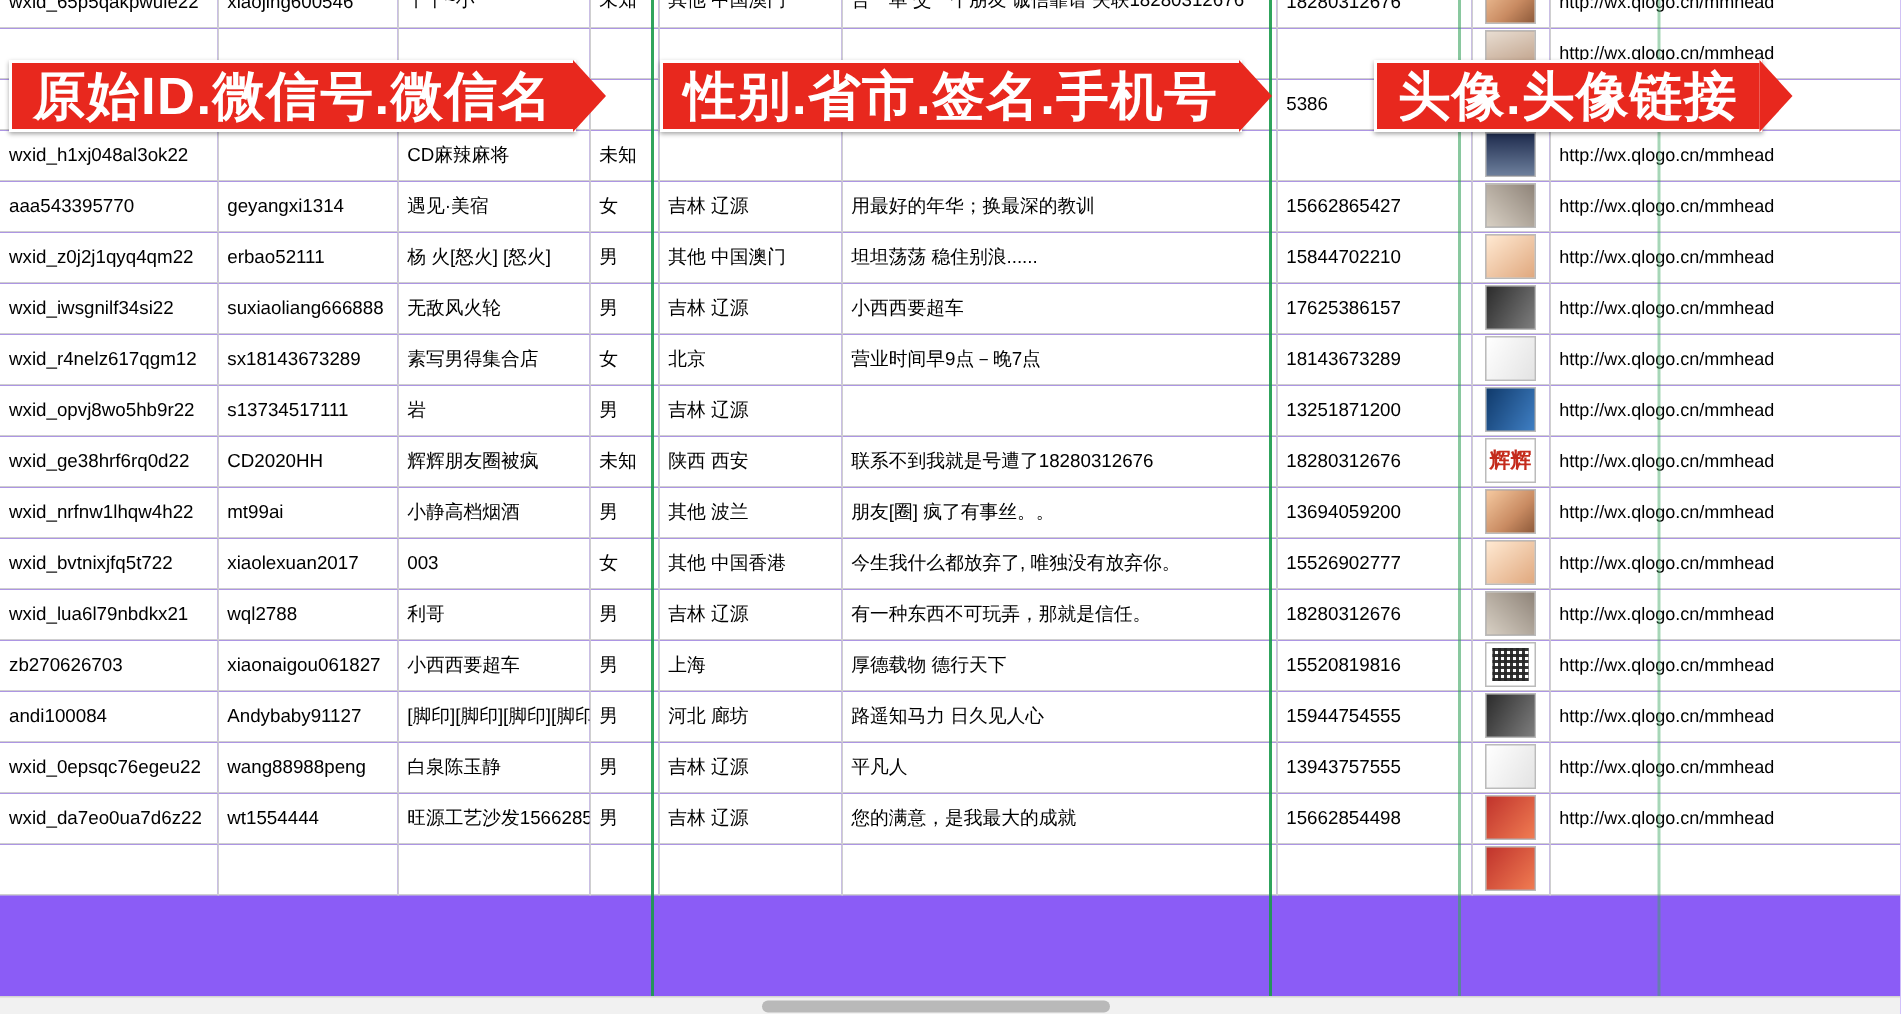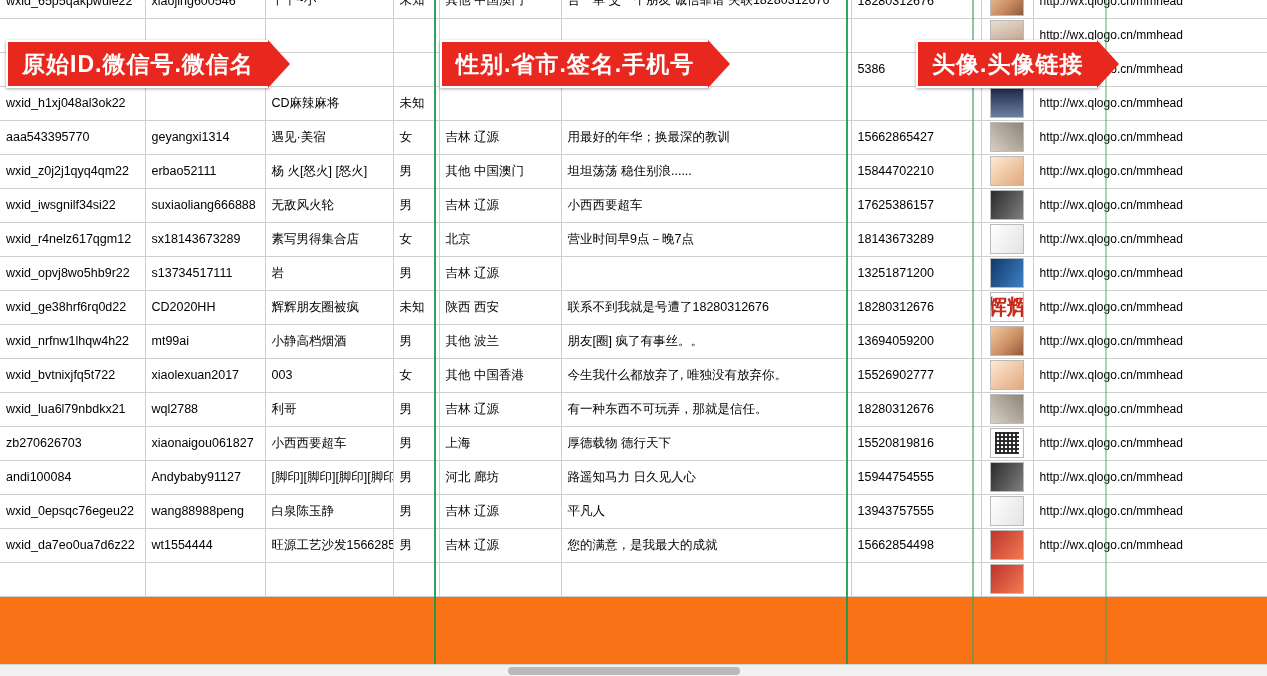--- a/index.html
+++ b/index.html
@@ -6,21 +6,21 @@
   html, body {
     margin: 0; padding: 0;
     width: 1267px; height: 676px;
     background: #ffffff;
     font-family: "Liberation Sans", sans-serif;
     overflow: hidden;
   }
   #app {
     position: relative;
     width: 1267px; height: 676px;
-    background: #f97316;
+    background: #8b5cf6;
     overflow: hidden;
     padding-left: 33px;
   }
 
   
   table.sheet {
     border-collapse: collapse;
     table-layout: fixed;
     width: 1267px;
     font-size: 12.5px;
@@ -109,33 +109,33 @@
     content: "";
     position: absolute; left: 4px; top: 3px; right: 4px; bottom: 3px;
     background:
       repeating-linear-gradient(90deg,#111 0 2px,#fff 2px 4px),
       repeating-linear-gradient(0deg,#111 0 2px,#fff 2px 4px);
     background-blend-mode: multiply;
     opacity: .85;
   }
   .av-text {
     display: flex; align-items: center; justify-content: center;
-    font-size: 21px; font-weight: bold; color: #c42b1c;
+    font-size: 14px; font-weight: bold; color: #c42b1c;
     background: #fff;
   }
   .av-text.red-big { font-size: 19px; }
 
   
   .banner {
     position: absolute;
     z-index: 20;
     background: #e8281e;
     color: #ffffff;
     font-weight: bold;
-    font-size: 23px;
+    font-size: 35px;
     letter-spacing: 1px;
     display: flex;
     align-items: center;
     justify-content: center;
     padding: 4px 14px;
     border: 2px solid #ffffff;
     box-shadow: 0 1px 3px rgba(0,0,0,.35);
     white-space: nowrap;
     font-family: "Liberation Sans", sans-serif;
   }

